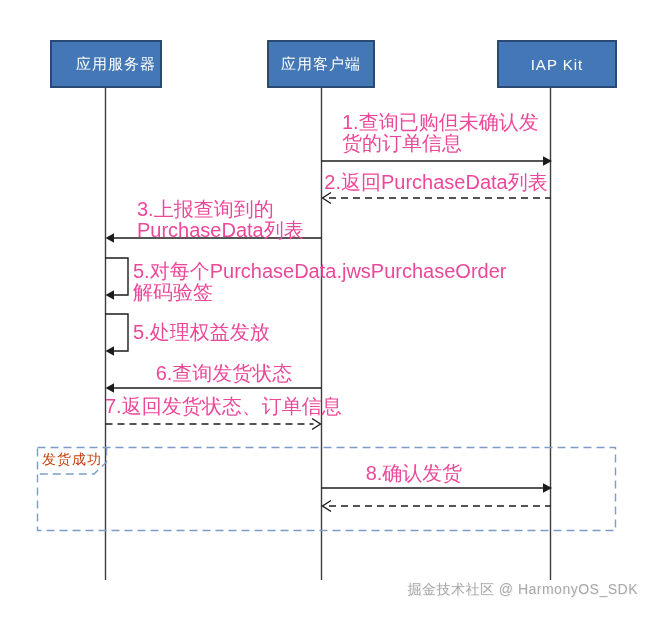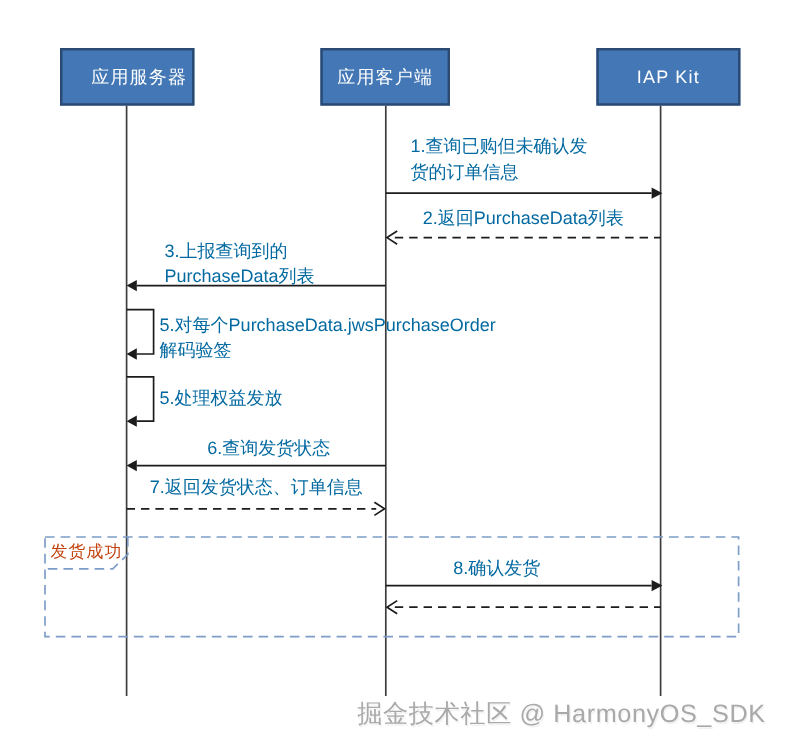--- a/index.html
+++ b/index.html
@@ -28,40 +28,40 @@
     display: flex;
     align-items: center;
     justify-content: center;
     letter-spacing: 1px;
   }
   .actor-server { left: 50px; width: 112px; padding-left: 20px; }
   .actor-client { left: 267px; width: 108px; }
   .actor-iap    { left: 497px; width: 120px; }
   .msg-label {
     position: absolute;
-    font-size: 15px;
-    color: #0369a1;
+    font-size: 20px;
+    color: #ec4899;
     line-height: 21px;
     white-space: nowrap;
   }
   .msg-label span { display: block; }
   .msg-center { text-align: center; }
   .fragment-label-text {
     position: absolute;
     left: 42px;
     top: 451px;
     font-size: 14px;
     color: #c2410c;
     letter-spacing: 1px;
   }
   .watermark {
     position: absolute;
     right: 16px;
     top: 581px;
-    font-size: 21px;
+    font-size: 14px;
     color: #a9a9a9;
     text-shadow: 1px 1px 0 #f2f2f2;
     letter-spacing: 0.5px;
   }
 </style>
 </head>
 <body>
 
 <div id="canvas">
 

